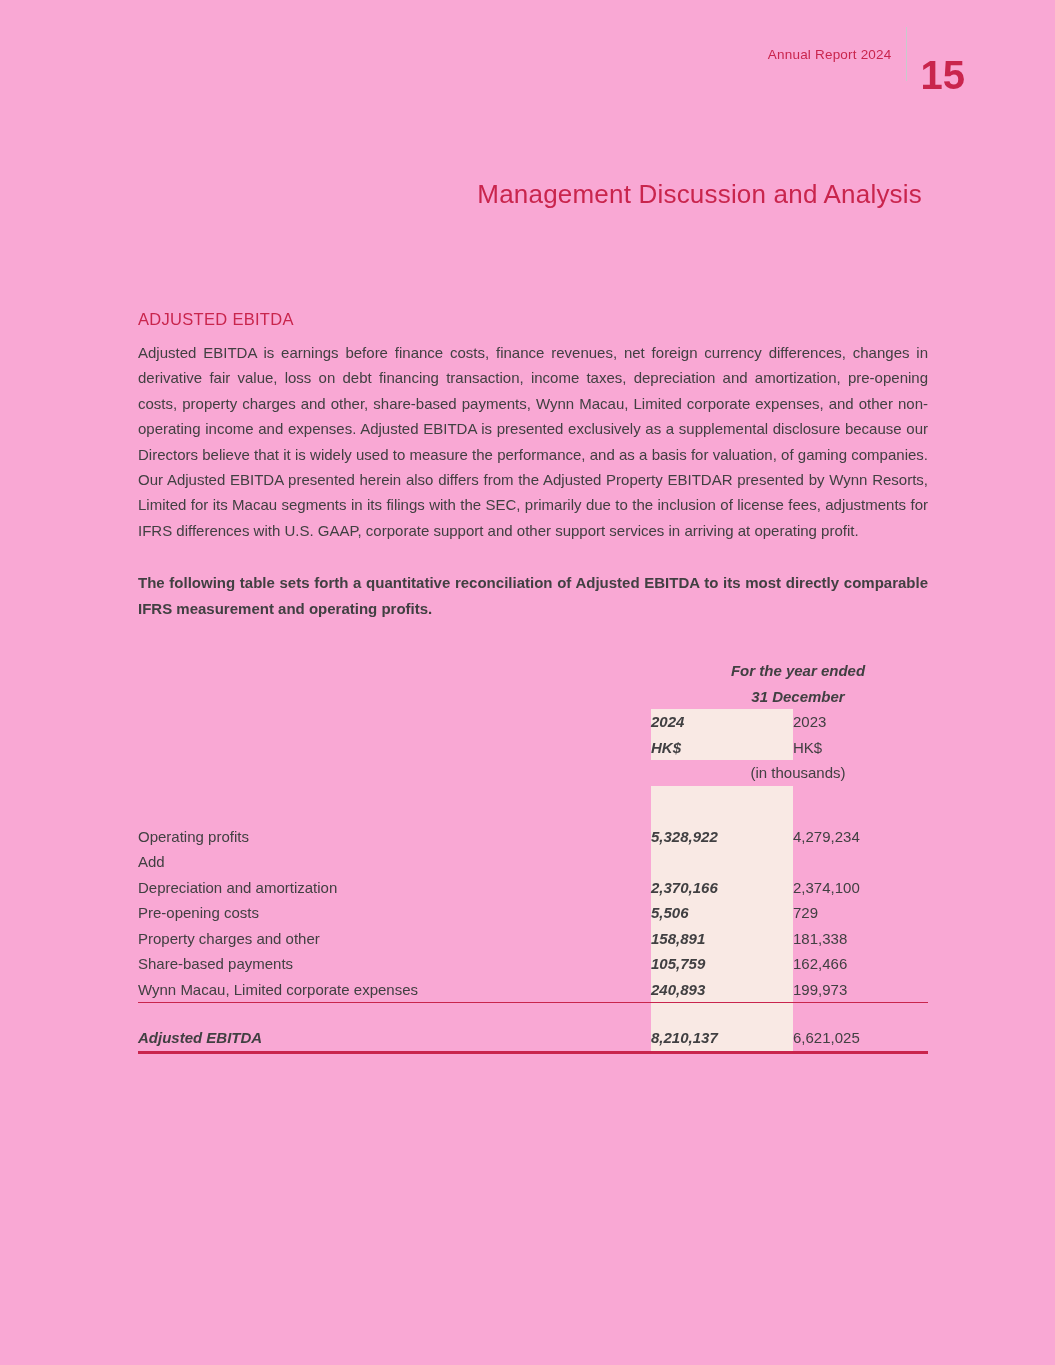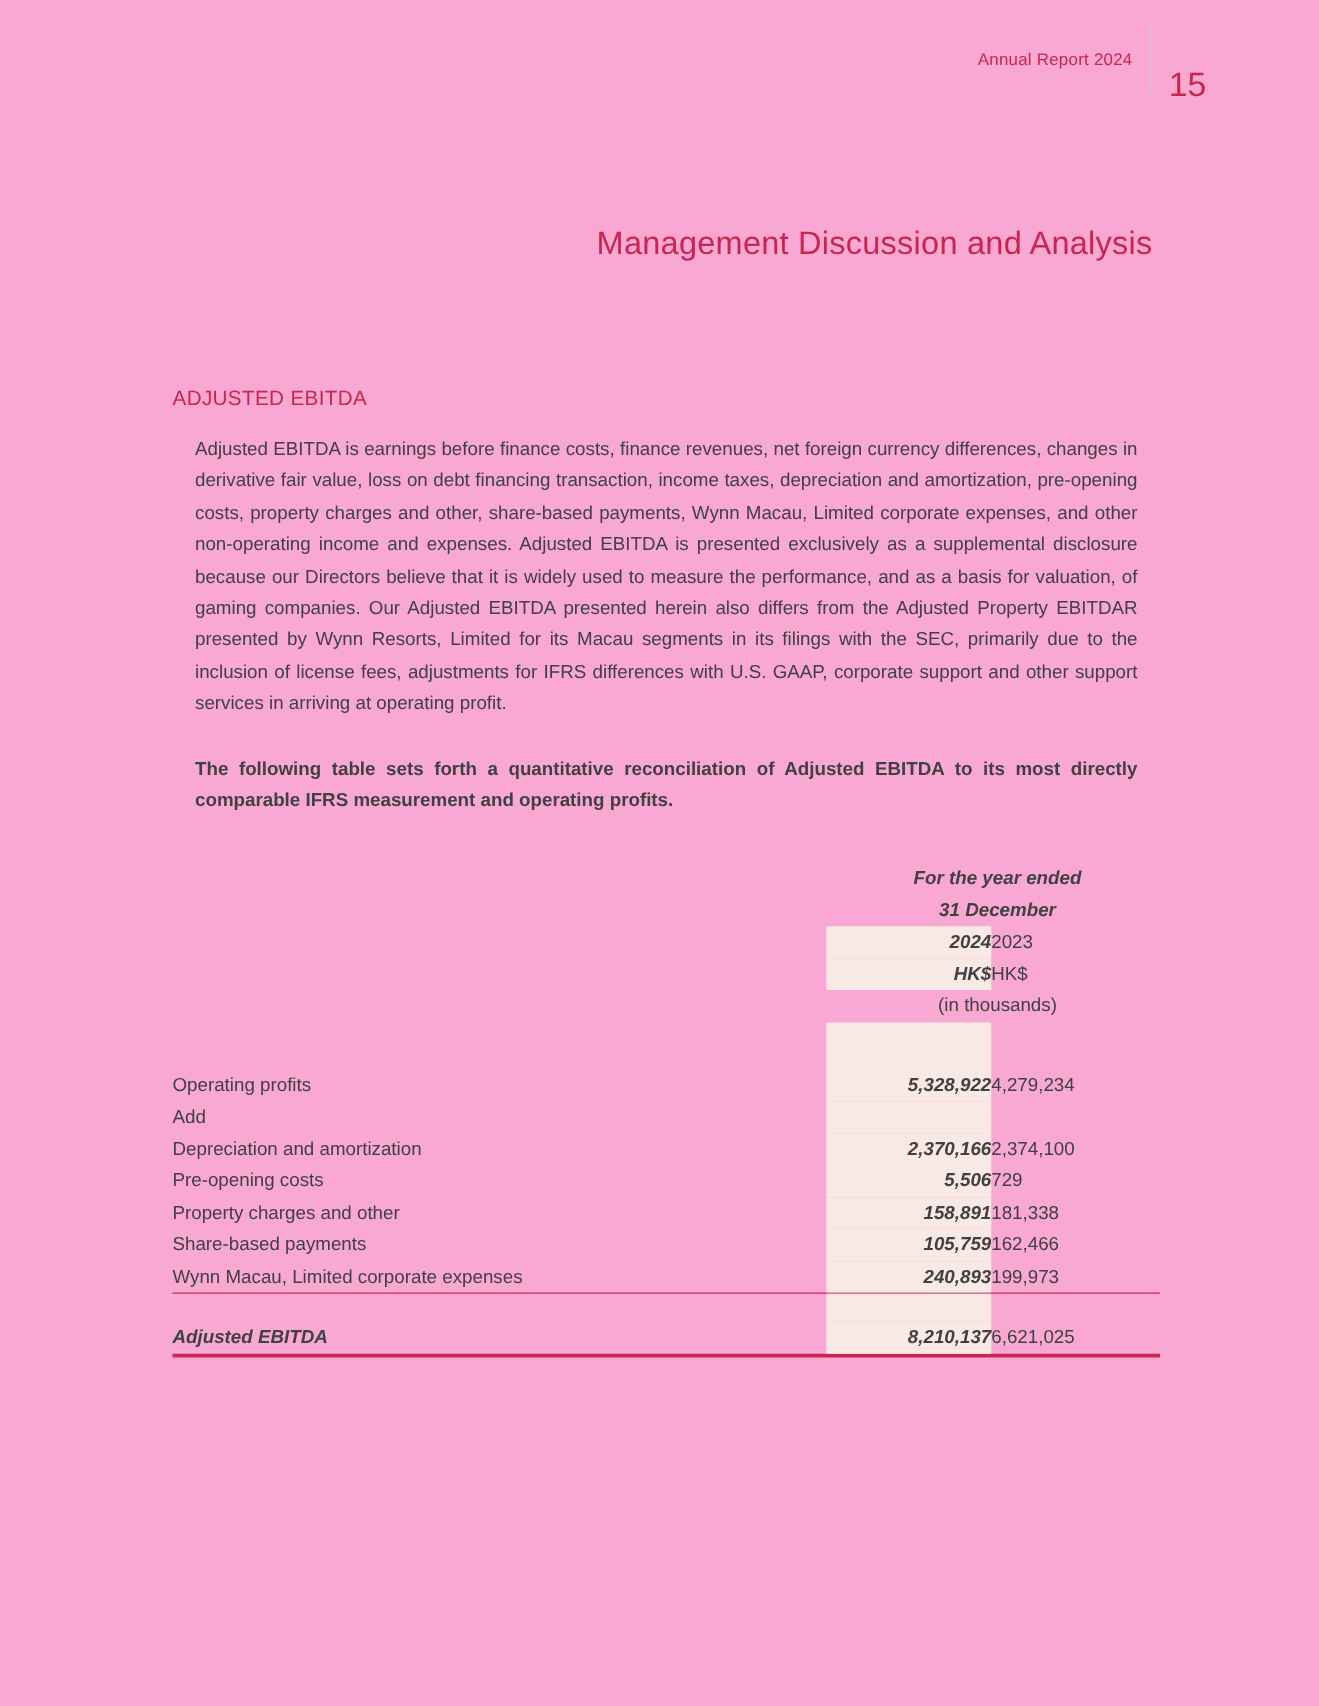--- a/index.html
+++ b/index.html
@@ -12,38 +12,38 @@
     width:1055px;height:1365px;background:#ffffff;
     font-family:"Liberation Sans", sans-serif;
     -webkit-font-smoothing:antialiased;
   }
   .page{position:relative;width:1055px;height:1365px;background:#f9a8d4;overflow:hidden;}
 
   
   .hdr{position:absolute;top:10px;right:90px;display:flex;align-items:center;gap:14px;}
   .hdr-label{color:var(--accent);font-size:13.5px;letter-spacing:.2px;}
   .hdr-divider{width:1px;height:54px;background:#c9cacc;}
-  .hdr-pagenum{color:var(--accent);font-size:27px;font-weight:400;margin-top:43px;}
+  .hdr-pagenum{color:var(--accent);font-size:40px;font-weight:700;margin-top:43px;}
 
   
   .title{position:absolute;top:164px;right:118px;margin:15px;
          font-size:26px;font-weight:400;color:var(--accent);letter-spacing:.2px;}
 
   
   .content{position:absolute;left:138px;top:310px;width:790px;}
   .section-heading{margin:0 0 11px 0;font-size:16.5px;font-weight:400;
                    color:var(--accent);letter-spacing:.3px;}
-  .body-text{margin:18px;font-size:15px;line-height:25.4px;color:var(--ink);text-align:justify;}
+  .body-text{margin:0;font-size:15px;line-height:25.4px;color:var(--ink);text-align:justify;}
   .p2{margin-top:27px;font-weight:bold;}
 
   
   .fin-table{margin-top:37px;font-size:15px;color:var(--ink);}
   .t-row{display:flex;line-height:25.5px;}
   .t-label{flex:1;}
-  .t-col-a{width:132px;text-align:right;background:var(--highlight);}
+  .t-col-a{width:132px;padding-right:10px;background:var(--highlight);}
   .t-col-b{width:128px;text-align:left;padding-right:7px;}
   .t-span{width:260px;text-align:center;}
   .bold{font-weight:bold;font-style:italic;}
   .spacer-lg{height:38px;}
   .spacer-sm{height:22px;}
   .rule-below{border-bottom:1px solid var(--accent);}
   .total-row{border-bottom:3px solid var(--accent);}
 </style>
 </head>
 <body>

